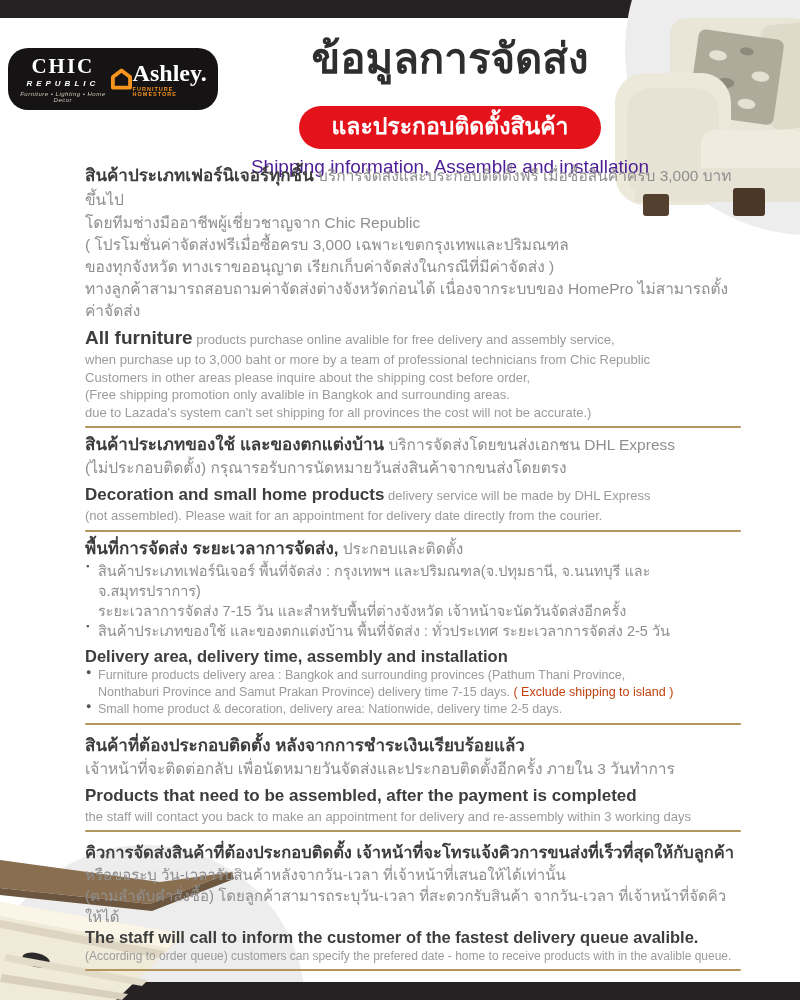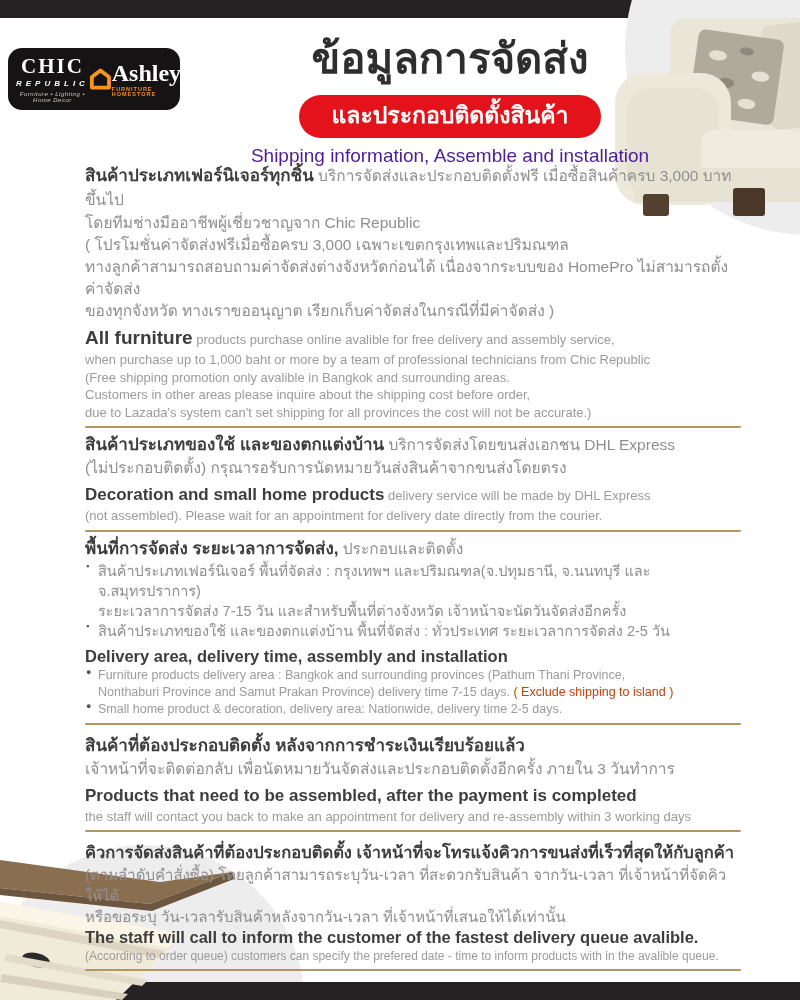--- a/index.html
+++ b/index.html
@@ -11,38 +11,38 @@
   
   .top-bar    { position:absolute; left:0; top:0; width:800px; height:18px; background:#262223; z-index:1; }
   .bottom-bar { position:absolute; left:0; top:982px; width:800px; height:18px; background:#262223; z-index:3; }
   .circle-top { position:absolute; left:625px; top:-135px; width:370px; height:370px; border-radius:50%; background:#ededed; z-index:2; }
   .circle-bottom { position:absolute; left:-15px; top:845px; width:320px; height:320px; border-radius:50%; background:#ededed; z-index:2; }
   .sofa-art  { position:absolute; right:0; top:18px; width:185px; height:200px; z-index:3; }
   .table-art { position:absolute; left:0; top:842px; width:240px; height:158px; z-index:4; }
 
   
   .logo-plate {
-    position:absolute; left:8px; top:48px; width:172px; height:62px; z-index:4;
-    background:#161314; border-radius:14px;
+    position:absolute; left:8px; top:48px; width:210px; height:62px; z-index:4;
+    background:#161314; border-radius:20px;
     display:flex; align-items:center; justify-content:space-evenly; padding:0 8px;
   }
   .chic-logo { text-align:center; color:#fff; line-height:1; }
   .chic-name { font-family:"Liberation Serif", serif; font-size:21px; font-weight:700; letter-spacing:2px; }
   .chic-sub  { font-size:8px; letter-spacing:4px; margin-top:3px; font-weight:700;font-style:italic; }
   .chic-tag  { font-size:6px; font-style:italic; color:#cfc9bd; margin-top:3px; letter-spacing:.5px; }
   .ashley-logo { display:flex; align-items:center; }
   .ashley-text { line-height:1; }
   .ashley-name { font-family:"Liberation Serif", serif; font-size:24px; font-weight:700; color:#fff; }
   .ashley-sub  { font-size:5.5px; color:#f7941d; letter-spacing:1px; margin-top:2px; font-weight:700; }
 
   
   .header-block { position:absolute; left:235px; top:36px; width:430px; text-align:center; z-index:4; }
   .page-title { font-size:42px; font-weight:700; color:#2e2e2e; line-height:1.1; }
   .red-pill {
-    display:inline-block; margin-top:13px; background:#e4131b; color:#ffffff;
+    display:inline-block; margin-top:24px; background:#e4131b; color:#ffffff;
     font-size:23px; font-weight:700; padding:2px 32px 5px; border-radius:22px;
   }
   .subtitle { margin-top:7px; font-size:19px; color:#4c1d95; }
 
   
   .content { position:absolute; left:85px; top:164px; width:656px; z-index:5; }
   .sep { height:2px; background:#b3955e; margin:5px 0; border-radius:1px; }
 
   .t-head-line { font-size:15.5px; line-height:24px; color:#8f8f8f; }
   .t-bold { font-size:17px; font-weight:700; color:#3d3d3d;text-align:center; }
@@ -127,28 +127,28 @@
 </div>
 
 <div class="content">
 
   <div>
     <div class="t-head-line">
       <span class="t-bold">สินค้าประเภทเฟอร์นิเจอร์ทุกชิ้น</span><span> บริการจัดส่งและประกอบติดตั้งฟรี เมื่อซื้อสินค้าครบ 3,000 บาทขึ้นไป</span>
     </div>
     <div class="t-line">โดยทีมช่างมืออาชีพผู้เชี่ยวชาญจาก Chic Republic</div>
     <div class="t-line">( โปรโมชั่นค่าจัดส่งฟรีเมื่อซื้อครบ 3,000 เฉพาะเขตกรุงเทพและปริมณฑล</div>
+    <div class="t-line">ของทุกจังหวัด ทางเราขออนุญาต เรียกเก็บค่าจัดส่งในกรณีที่มีค่าจัดส่ง )</div>
     <div class="t-line">ทางลูกค้าสามารถสอบถามค่าจัดส่งต่างจังหวัดก่อนได้ เนื่องจากระบบของ HomePro ไม่สามารถตั้งค่าจัดส่ง</div>
-    <div class="t-line">ของทุกจังหวัด ทางเราขออนุญาต เรียกเก็บค่าจัดส่งในกรณีที่มีค่าจัดส่ง )</div>
     <div class="en-intro en-head-line">
       <span class="en-bold-big">All furniture</span><span class="en-line"> products purchase online avalible for free delivery and assembly service,</span>
     </div>
-    <div class="en-line">when purchase up to 1,000 baht or more by a team of professional technicians from Chic Republic</div>
+    <div class="en-line">when purchase up to 3,000 baht or more by a team of professional technicians from Chic Republic</div>
+    <div class="en-line">Customers in other areas please inquire about the shipping cost before order,</div>
     <div class="en-line">(Free shipping promotion only avalible in Bangkok and surrounding areas.</div>
-    <div class="en-line">Customers in other areas please inquire about the shipping cost before order,</div>
     <div class="en-line">due to Lazada's system can't set shipping for all provinces the cost will not be accurate.)</div>
   </div>
 
   <div class="sep"></div>
 
   <div>
     <div class="t-head-line">
       <span class="t-bold">สินค้าประเภทของใช้ และของตกแต่งบ้าน</span><span> บริการจัดส่งโดยขนส่งเอกชน DHL Express</span>
     </div>
     <div class="t-line">(ไม่ประกอบติดตั้ง) กรุณารอรับการนัดหมายวันส่งสินค้าจากขนส่งโดยตรง</div>
@@ -197,23 +197,23 @@
     </div>
     <div class="en-line">the staff will contact you back to make an appointment for delivery and re-assembly within 3 working days</div>
   </div>
 
   <div class="sep"></div>
 
   <div class="pad-top">
     <div class="t-head-line" style="line-height:22px;">
       <span class="t-bold" style="font-size:16.5px;">คิวการจัดส่งสินค้าที่ต้องประกอบติดตั้ง เจ้าหน้าที่จะโทรแจ้งคิวการขนส่งที่เร็วที่สุดให้กับลูกค้า</span>
     </div>
+    <div class="t-line-tight">หรือขอระบุ วัน-เวลารับสินค้าหลังจากวัน-เวลา ที่เจ้าหน้าที่เสนอให้ได้เท่านั้น</div>
     <div class="t-line-tight">(ตามลำดับคำสั่งซื้อ) โดยลูกค้าสามารถระบุวัน-เวลา ที่สะดวกรับสินค้า จากวัน-เวลา ที่เจ้าหน้าที่จัดคิวให้ได้</div>
-    <div class="t-line-tight">หรือขอระบุ วัน-เวลารับสินค้าหลังจากวัน-เวลา ที่เจ้าหน้าที่เสนอให้ได้เท่านั้น</div>
     <div class="s5-en-bold">The staff will call to inform the customer of the fastest delivery queue avalible.</div>
-    <div class="en-small">(According to order queue) customers can specify the prefered date - time to inform products with in the avalible queue.</div>
+    <div class="en-small">(According to order queue) customers can specify the prefered date - home to receive products with in the avalible queue.</div>
   </div>
 
   <div class="sep"></div>
 
 </div>
 
 <div class="bottom-bar"></div>
 
 </body></html>

